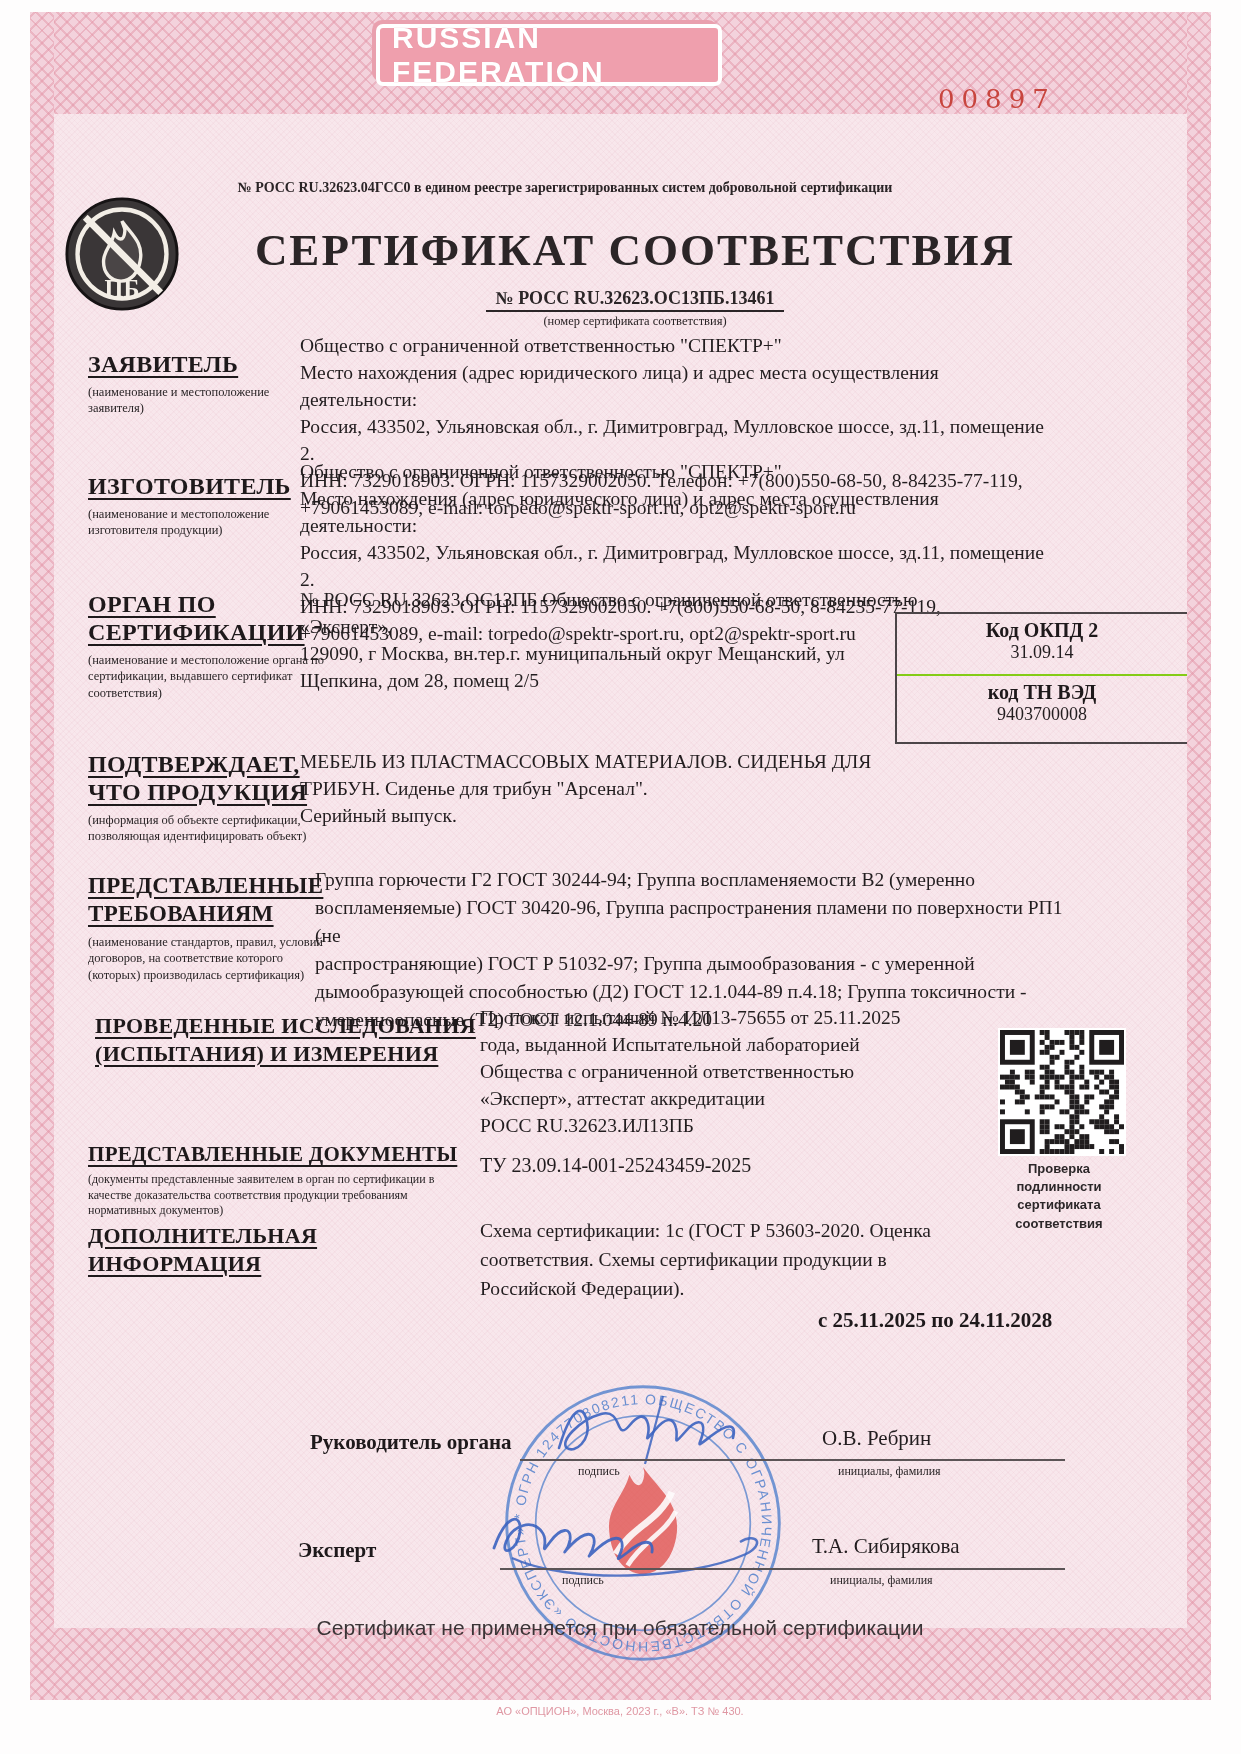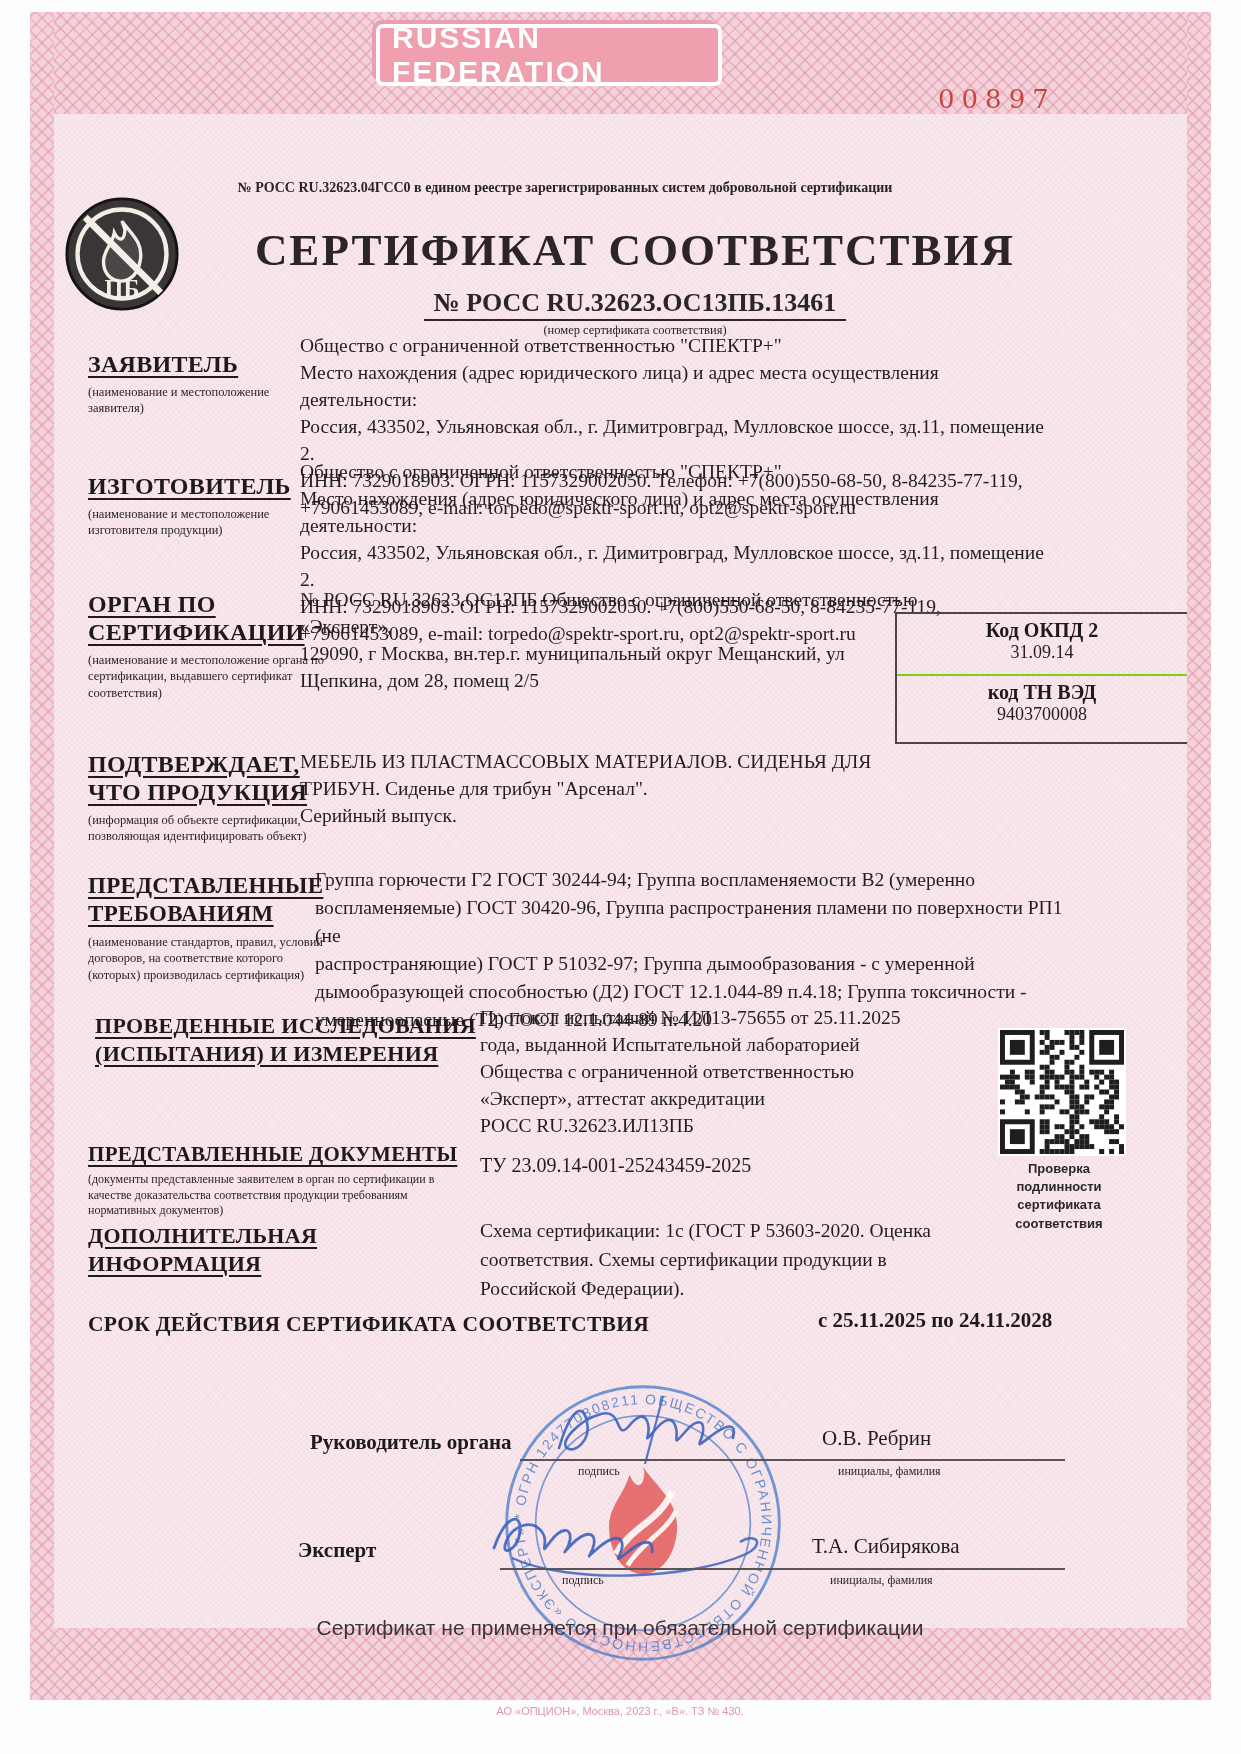--- a/index.html
+++ b/index.html
@@ -35,21 +35,21 @@
     font-size:26px;letter-spacing:7px;color:#c8453e;}
 
   .sys-title{left:60px;top:110px;width:1010px;text-align:center;font-weight:bold;
     font-size:31px;letter-spacing:1.5px;line-height:34px;color:#272123;}
   .registry{left:60px;top:180px;width:1010px;text-align:center;font-weight:bold;
     font-size:14px;color:#2a2426;}
 
   .main-title{left:195px;top:224px;width:880px;text-align:center;font-weight:bold;
     font-size:45px;letter-spacing:2px;color:#2b2527;}
   .cert-no-wrap{left:195px;top:288px;width:880px;text-align:center;}
-  .cert-no{display:inline-block;font-weight:bold;font-size:26px;color:#2b2527;
+  .cert-no{display:inline-block;font-weight:bold;font-size:18px;color:#2b2527;
     border-bottom:2px solid #2b2527;padding:0 10px 1px;}
   .cert-no-note{font-size:12.5px;margin-top:2px;color:#2a2426;}
 
   .sec-label{font-weight:bold;font-size:24px;letter-spacing:.3px;color:#1e191b;
     text-decoration:underline;text-underline-offset:4px;line-height:28px;}
   .sec-sub{font-size:12.5px;line-height:1.3;color:#2a2527;margin-top:6px;}
   .body-text{font-size:19.5px;line-height:27px;color:#221d1f;}
 
   .lab-applicant{left:88px;top:350px;width:230px;}
   .txt-applicant{left:300px;top:332px;width:745px;}
@@ -435,21 +435,20 @@
   <div class="abs txt-docs body-text">ТУ 23.09.14-001-25243459-2025</div>
 
   <div class="abs lab-add">
     <div class="sec-label" style="font-size:22px">ДОПОЛНИТЕЛЬНАЯ</div>
     <div class="sec-label" style="font-size:22px">ИНФОРМАЦИЯ</div>
   </div>
   <div class="abs txt-add body-text ml">Схема сертификации: 1с (ГОСТ Р 53603-2020. Оценка
 соответствия. Схемы сертификации продукции в
 Российской Федерации).</div>
 
-  <div class="abs validity-label">СРОК ДЕЙСТВИЯ СЕРТИФИКАТА СООТВЕТСТВИЯ</div>
   <div class="abs validity-value">с 25.11.2025 по 24.11.2028</div>
 
   <svg class="abs stamp" viewBox="0 0 300 300">
     <defs>
         <path id="ringpath" d="M150,27 a123,123 0 1,1 -0.05,0"></path>
       </defs>
     <circle cx="150" cy="150" r="141" fill="none" stroke="#4a7ccb" stroke-width="3" opacity=".85"></circle>
     <circle cx="150" cy="150" r="111" fill="none" stroke="#4a7ccb" stroke-width="1.8" opacity=".8"></circle>
     <text font-family="Liberation Sans, sans-serif" font-size="14.5" letter-spacing="2" fill="#4a7ccb" opacity=".9">
       <textPath href="#ringpath" startOffset="2">ОБЩЕСТВО С ОГРАНИЧЕННОЙ ОТВЕТСТВЕННОСТЬЮ «ЭКСПЕРТ» * ОГРН 1247708082117 *</textPath>

